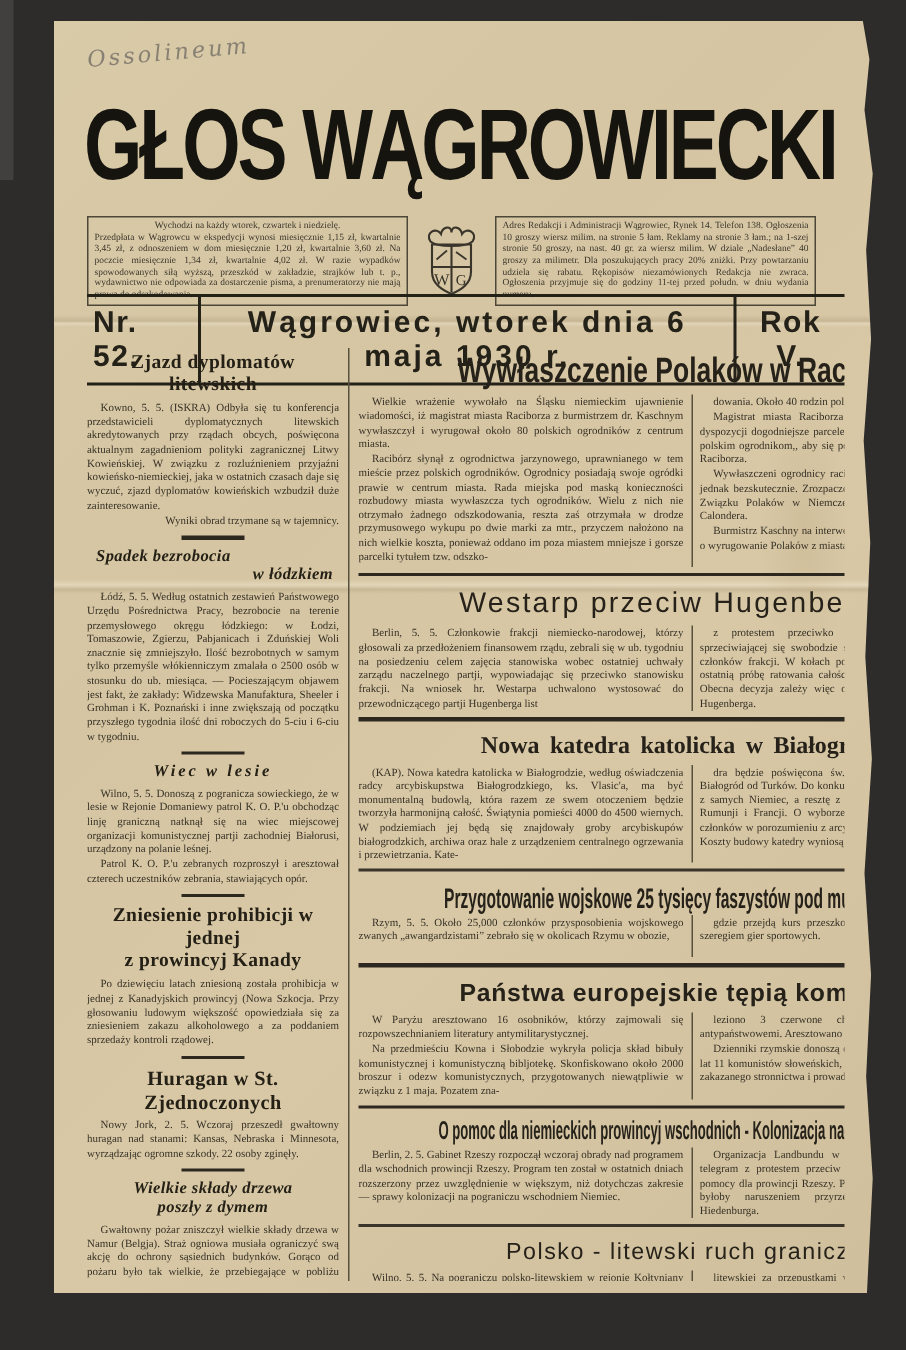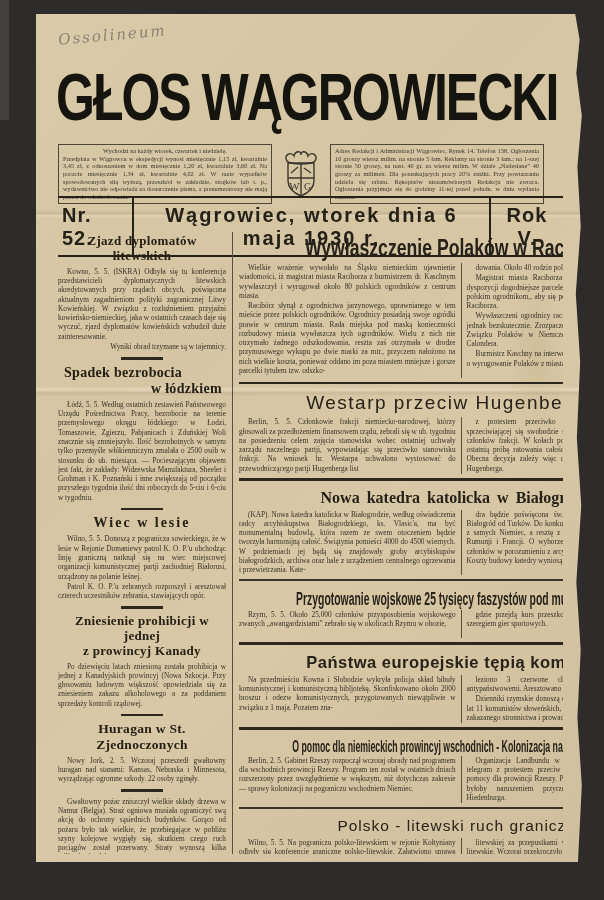--- a/index.html
+++ b/index.html
@@ -50,21 +50,21 @@
   .db-rok{width:64px;text-align:center;}
   .content{position:absolute;left:22px;top:218px;width:505px;height:622px;display:flex;overflow:hidden;}
   .col-left{width:168px;flex:0 0 168px;padding-right:6px;}
   .col-main{flex:1;border-left:1px solid #57503d;padding-left:6px;}
 
   
   .lart{margin-bottom:2px;}
   .lh{margin:2px 0 3px;font-family:"Liberation Serif", serif;font-weight:bold;color:#242015;
       font-size:13px;line-height:1.15;text-align:center;letter-spacing:.3px;}
   .lh .l2r{display:block;text-align:right;padding-right:4px;}
-  .lh-lg{font-size:14px;}
+  .lh-lg{font-size:11px;font-style:italic;}
   .lh-sp{letter-spacing:2px;}
   p.bd{margin:0 0 1px;font-size:7.3px;line-height:1.27;text-align:justify;color:#363126;text-indent:9px;}
   p.bd-c{text-indent:22px;text-align:right;}
   .sep{width:42px;height:2.5px;background:#2c2820;margin:6px auto 5px;}
 
   
   .mart{padding:1px 0 2px;}
   .mh{margin:3px 0 3px;font-family:"Liberation Sans", sans-serif;color:#26221a;text-align:center;white-space:nowrap;}
   .mh1{font-size:21px;font-weight:600;transform:scale(.84,1.12);transform-origin:center;}
   .mh2{font-size:19px;font-weight:500;letter-spacing:1.5px;}
@@ -157,20 +157,21 @@
         <div class="sep"></div>
       </article>
 
       <article class="lart">
         <h2 class="lh" style="font-size:13.5px">Huragan w St. Zjednoczonych</h2>
         <p class="bd">Nowy Jork, 2. 5.  Wczoraj przeszedł gwałtowny huragan nad stanami:  Kansas, Nebraska i Minnesota, wyrządzając ogromne szkody.  22 osoby zginęły.</p>
         <div class="sep"></div>
       </article>
 
       <article class="lart">
+        <h2 class="lh lh-lg"><span>Wielkie składy drzewa</span><span style="display:block">poszły z dymem</span></h2>
         <p class="bd">Gwałtowny pożar zniszczył wielkie składy drzewa w Namur (Belgja).  Straż ogniowa musiała ograniczyć swą akcję do ochrony sąsiednich budynków.  Gorąco od pożaru było tak wielkie, że przebiegające w pobliżu szyny kolejowe wygięły się, skutkiem czego ruch pociągów został przerwany.  Straty wynoszą kilka miljonów franków.</p>
 
       </article>
 
     </div>
 
     <div class="col-main">
 
       <article class="mart">
         <h2 class="mh mh1">Wywłaszczenie Polaków w Raciborzu</h2>
@@ -227,20 +228,21 @@
             <p class="endmark">—o—</p>
           </div>
         </div>
         <div class="mrule"></div>
       </article>
 
       <article class="mart">
         <h2 class="mh mh5">Państwa europejskie tępią komunizm</h2>
         <div class="cols">
           <div class="ca">
+            <p class="bd">W Paryżu aresztowano 16 osobników, którzy zajmowali się rozpowszechnianiem literatury antymilitarystycznej.</p>
             <p class="bd">Na przedmieściu Kowna i Słobodzie wykryła policja skład bibuły komunistycznej i komunistyczną bibljotekę.  Skonfiskowano około 2000 broszur i odezw komunistycznych, przygotowanych niewątpliwie w związku z 1 maja.  Pozatem zna-</p>
           </div>
           <div class="cb">
             <p class="bd">leziono 3 czerwone chorągwie transparenty z napisami antypaństwowemi.  Aresztowano kilku komunistów.</p>
             <p class="bd">Dzienniki rzymskie donoszą o skazaniu na karę więzienia od 1 do 10 lat 11 komunistów słoweńskich, oskarżonych o ponowne zorganizowanie zakazanego stronnictwa i prowadzenie propagandy antyfaszystowskiej.</p>
           </div>
         </div>
         <div class="mrule"></div>
       </article>
 

